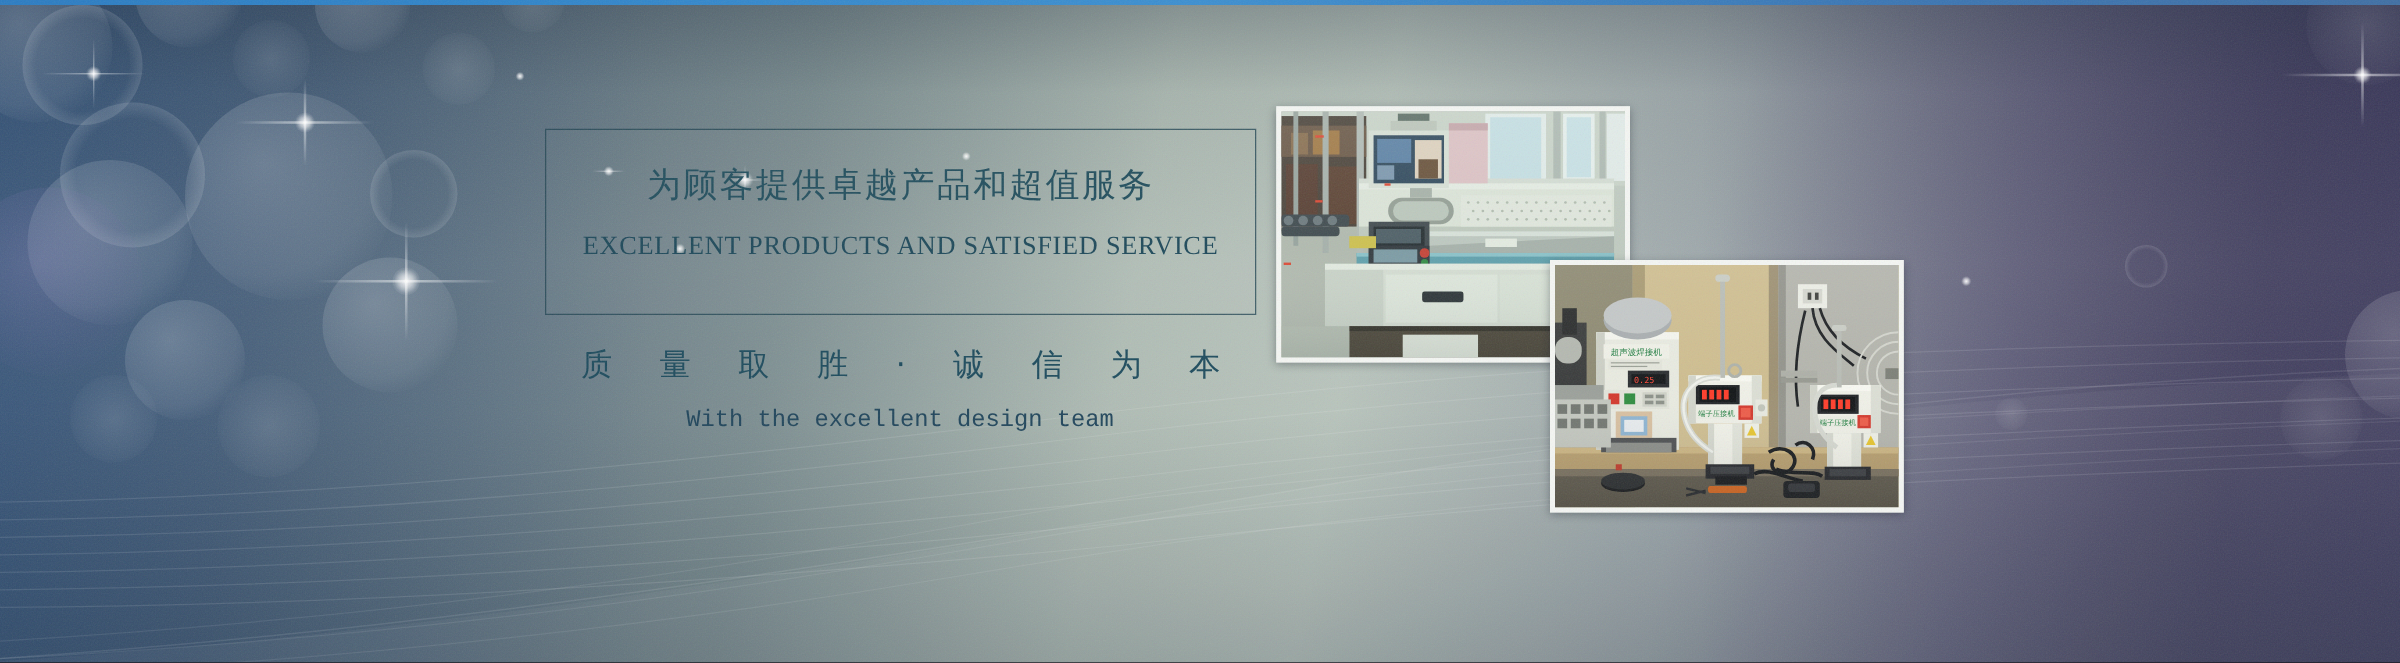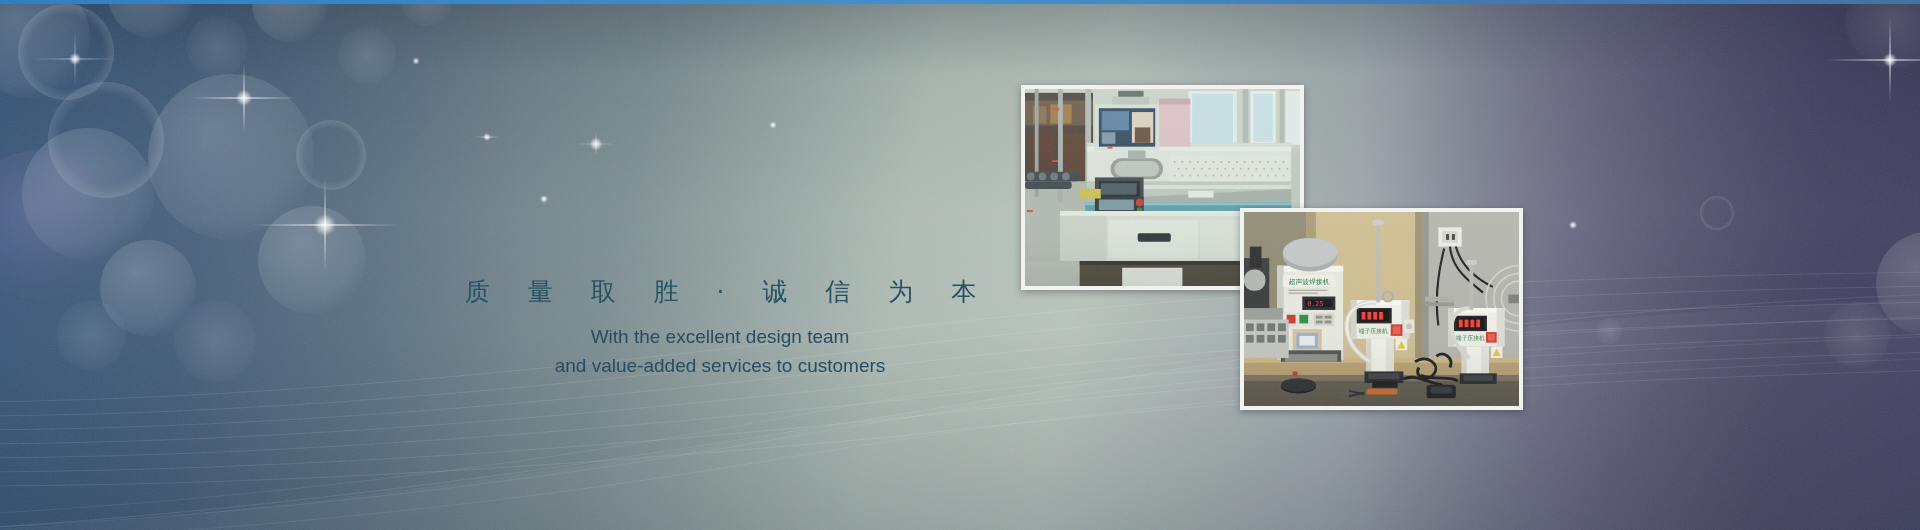--- a/index.html
+++ b/index.html
@@ -116,21 +116,21 @@
     text-indent:15px;
     color:#1e4c5e;
     white-space:nowrap;
   }
 
   .paragraph{
     position:absolute; left:330px; top:322px; width:780px;
     text-align:center;
     font-size:19px; line-height:29px;
     color:#21465c;
-    font-family:Liberation Sans, sans-serif;
+    font-family:Liberation Mono, monospace;
   }
   .paragraph div{ white-space:nowrap; }
 
   
   .photo{
     position:absolute; z-index:7;
     background:#cfd6d2;
     border:4px solid #f4f6f3;
     box-shadow:0 2px 7px rgba(18,26,36,0.38);
     overflow:hidden;
@@ -238,26 +238,29 @@
     <g fill="#ffffff" fill-opacity="0.045">
       <path d="M-20,260 C320,240 660,186 1000,128 C1340,70 1640,40 1940,28 L1940,260 Z"></path>
     </g>
     <g fill="none" stroke="#ffffff" stroke-opacity="0.10" stroke-width="1.2">
       <path d="M-20,258 C340,236 700,178 1060,118 C1380,64 1660,34 1940,24"></path>
     </g>
   </svg>
 
   <div class="textzone">
 
+    <div class="headbox">
+      <div class="headline">为顾客提供卓越产品和超值服务</div>
+      <div class="subline">EXCELLENT PRODUCTS AND SATISFIED SERVICE</div>
+    </div>
 
     <div class="slogan">质 量 取 胜 · 诚 信 为 本</div>
 
     <div class="paragraph">
       <div>With the excellent design team</div>
-      <div>and value-added services to customers</div>
     </div>
   </div>
 
   <div class="photo" id="photo-1">
     <div class="inner">
       <svg width="100%" height="100%" viewBox="0 0 283 205" preserveAspectRatio="none">
 
         <rect x="0" y="0" width="283" height="205" fill="#c9cfc4"></rect>
         <rect x="0" y="0" width="283" height="62" fill="#d3d8cd"></rect>
 

